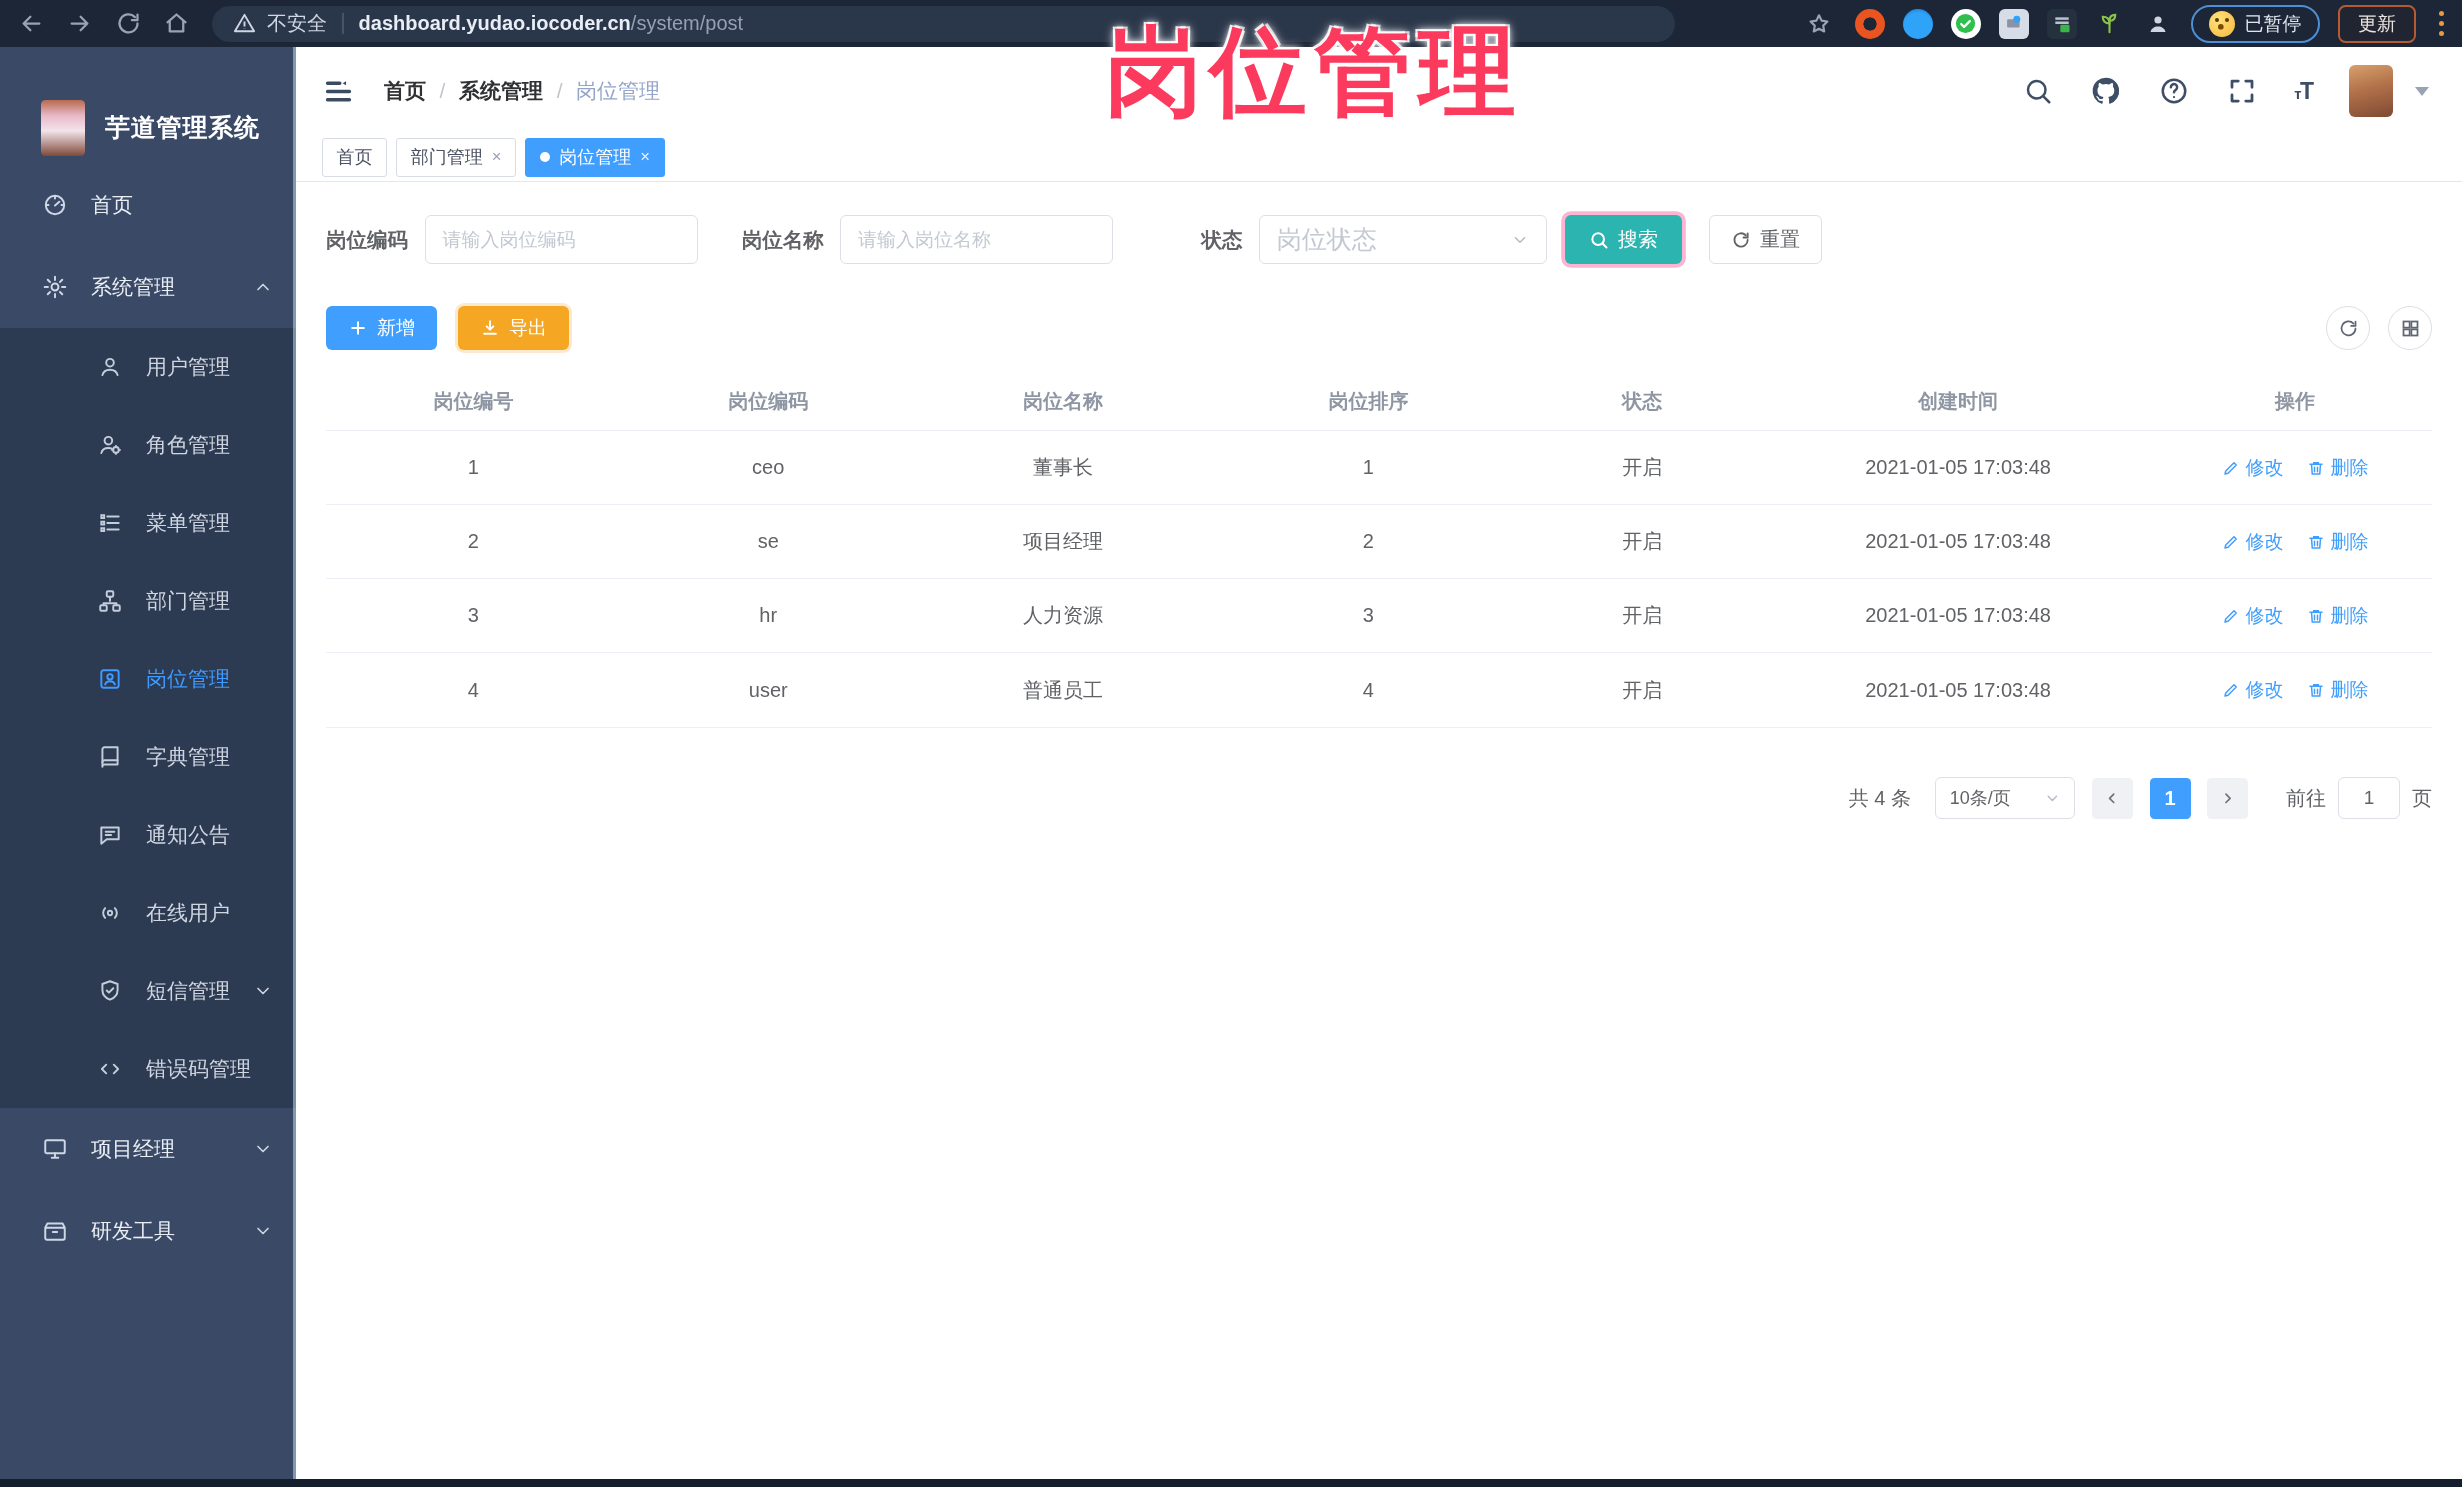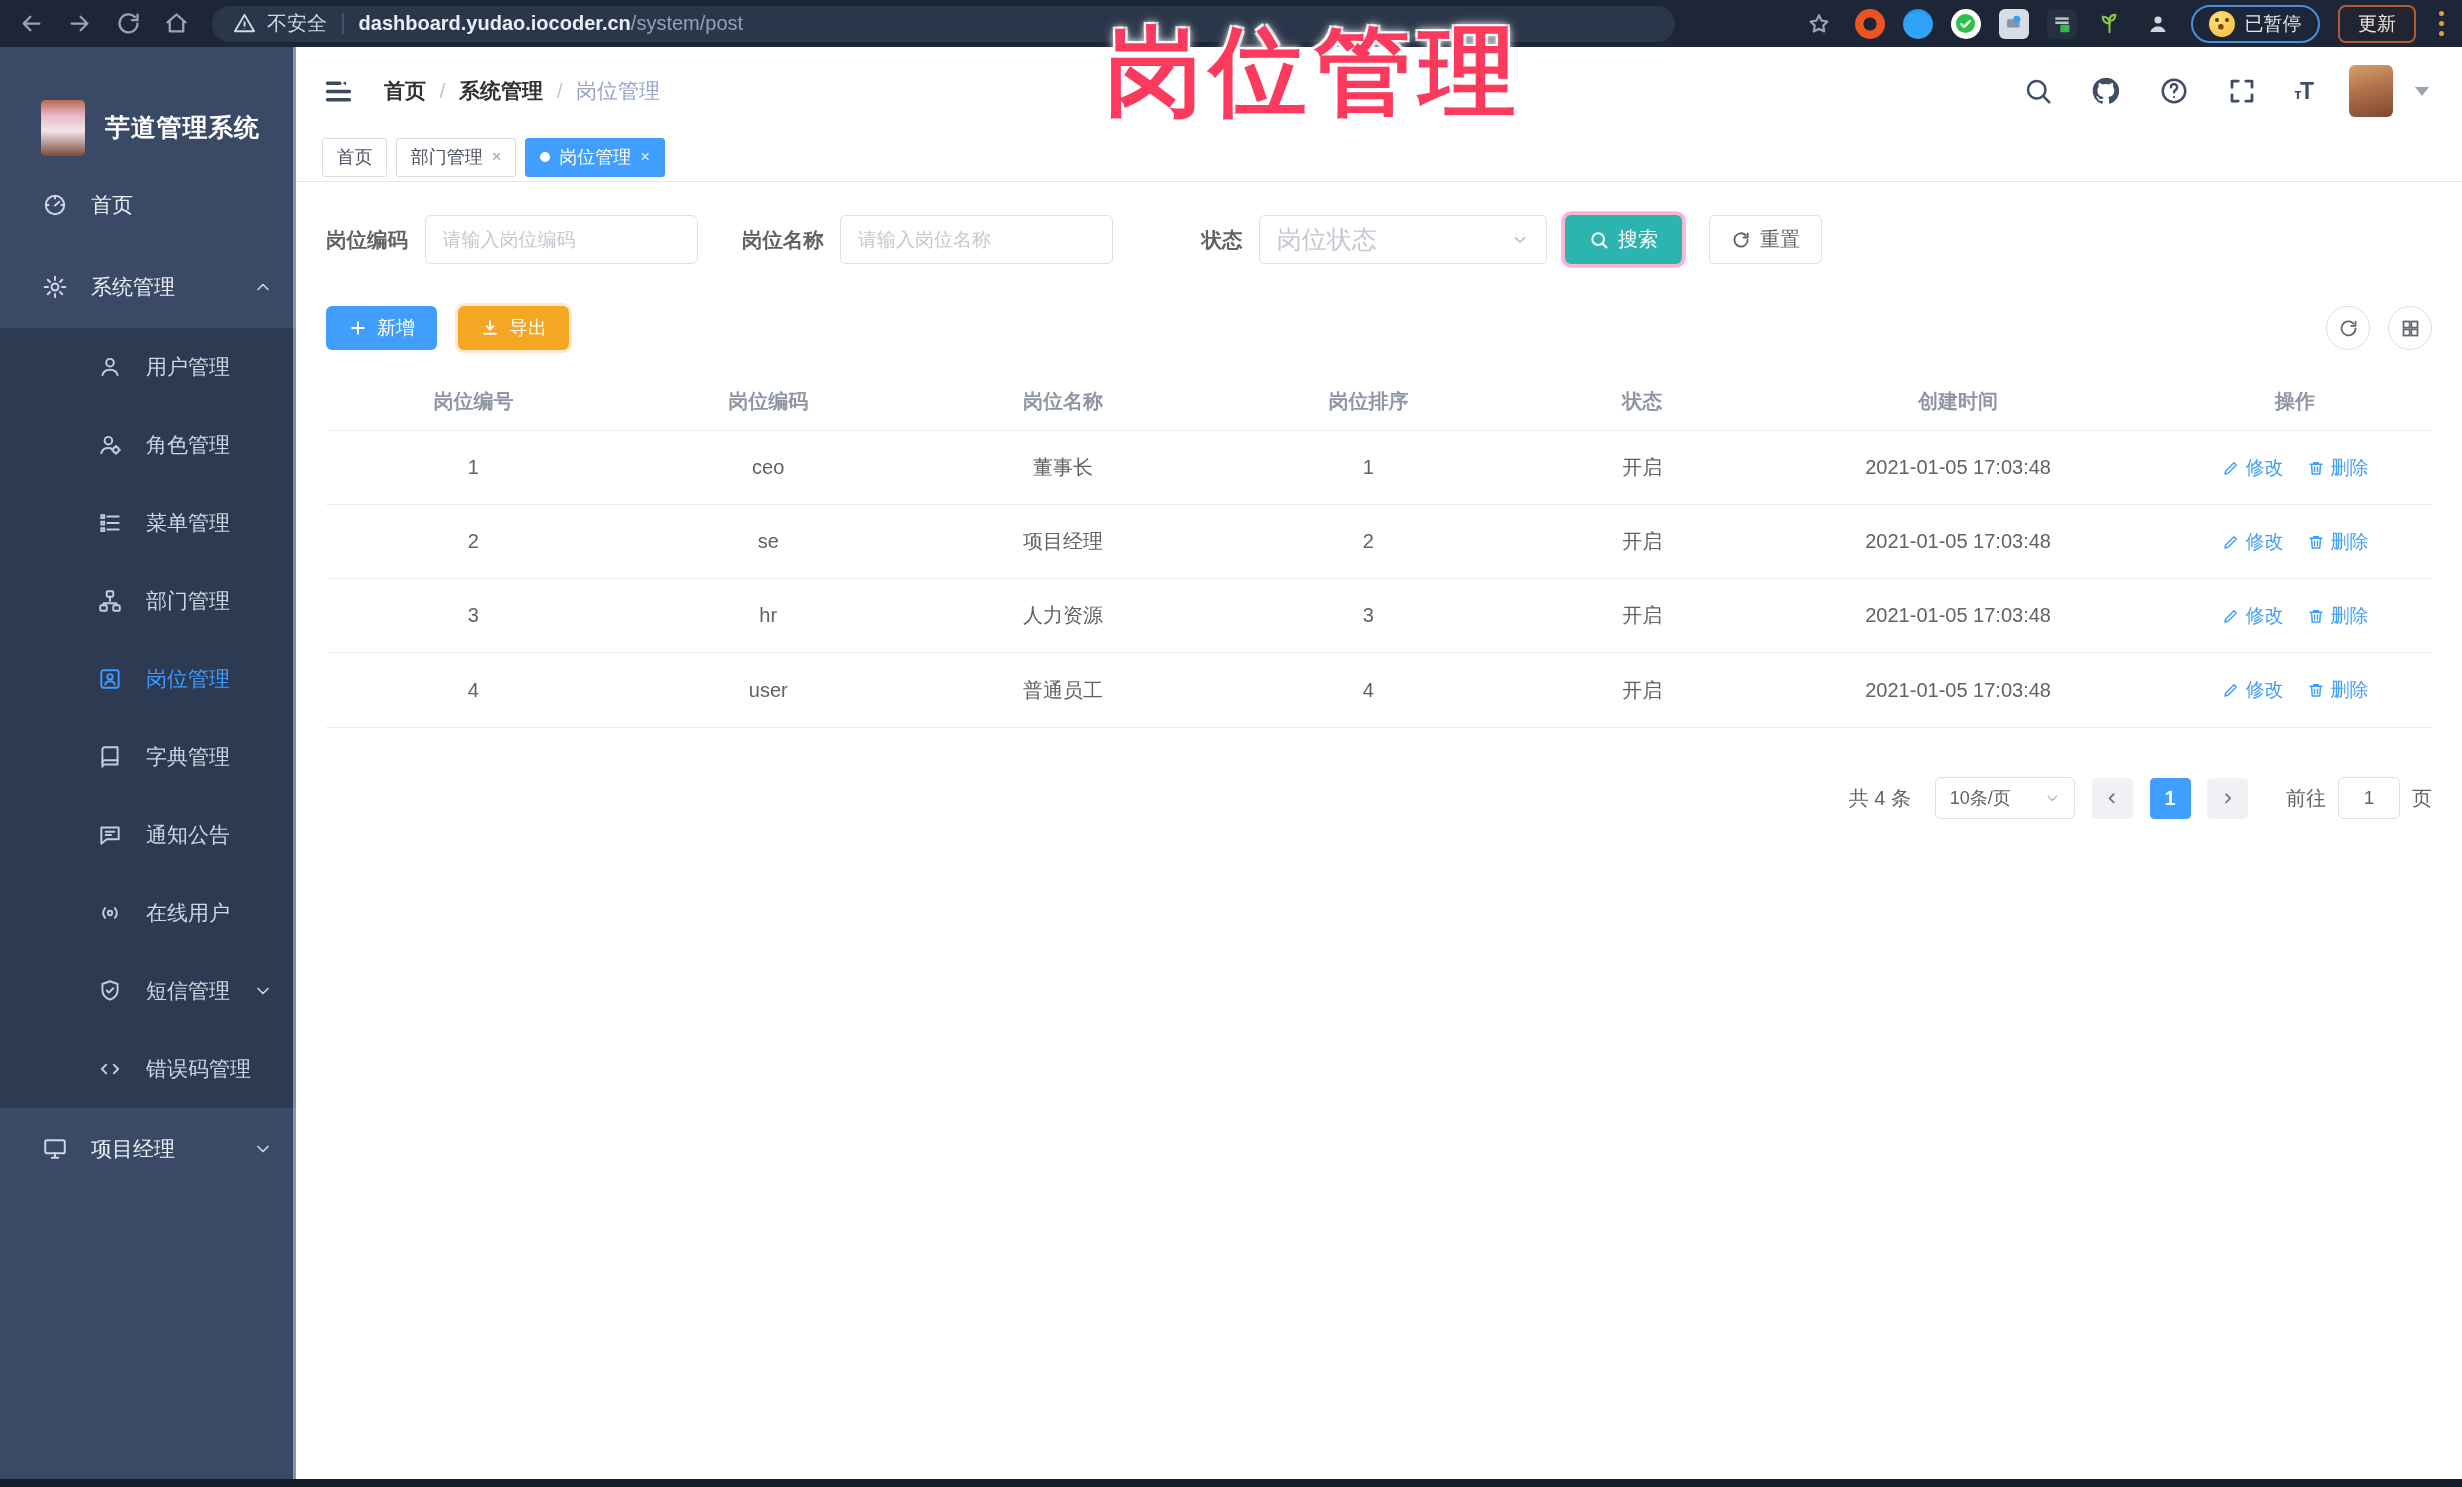--- a/index.html
+++ b/index.html
@@ -337,20 +337,30 @@
           <svg class="mico" viewBox="0 0 24 24" fill="none" stroke="currentColor" stroke-width="1.8" stroke-linecap="round" stroke-linejoin="round">
               <rect x="3" y="4" width="18" height="12" rx="1.5"></rect>
               <path d="M9 20h6M12 16v4"></path>
             </svg>
           <span>项目经理</span>
           <svg class="chev" viewBox="0 0 24 24" fill="none" stroke="currentColor" stroke-width="2" stroke-linecap="round" stroke-linejoin="round">
               <path d="M6 9l6 6 6-6"></path>
             </svg>
         </div>
 
+        <div class="mi">
+          <svg class="mico" viewBox="0 0 24 24" fill="none" stroke="currentColor" stroke-width="1.8" stroke-linecap="round" stroke-linejoin="round">
+              <rect x="3" y="9" width="18" height="11" rx="1.5"></rect>
+              <path d="M3 9l2-4h14l2 4M10 13h4"></path>
+            </svg>
+          <span>研发工具</span>
+          <svg class="chev" viewBox="0 0 24 24" fill="none" stroke="currentColor" stroke-width="2" stroke-linecap="round" stroke-linejoin="round">
+              <path d="M6 9l6 6 6-6"></path>
+            </svg>
+        </div>
 
       </nav>
     </aside>
 
     <div class="main">
 
       <div class="navbar">
         <svg class="hamburger" viewBox="0 0 24 24" fill="none" stroke="currentColor" stroke-width="2.4" stroke-linecap="round">
             <path d="M4 6h9M4 12h16M4 18h16"></path>
             <path d="M17.5 4.5L15 6l2.5 1.5z" fill="currentColor" stroke="none"></path>

